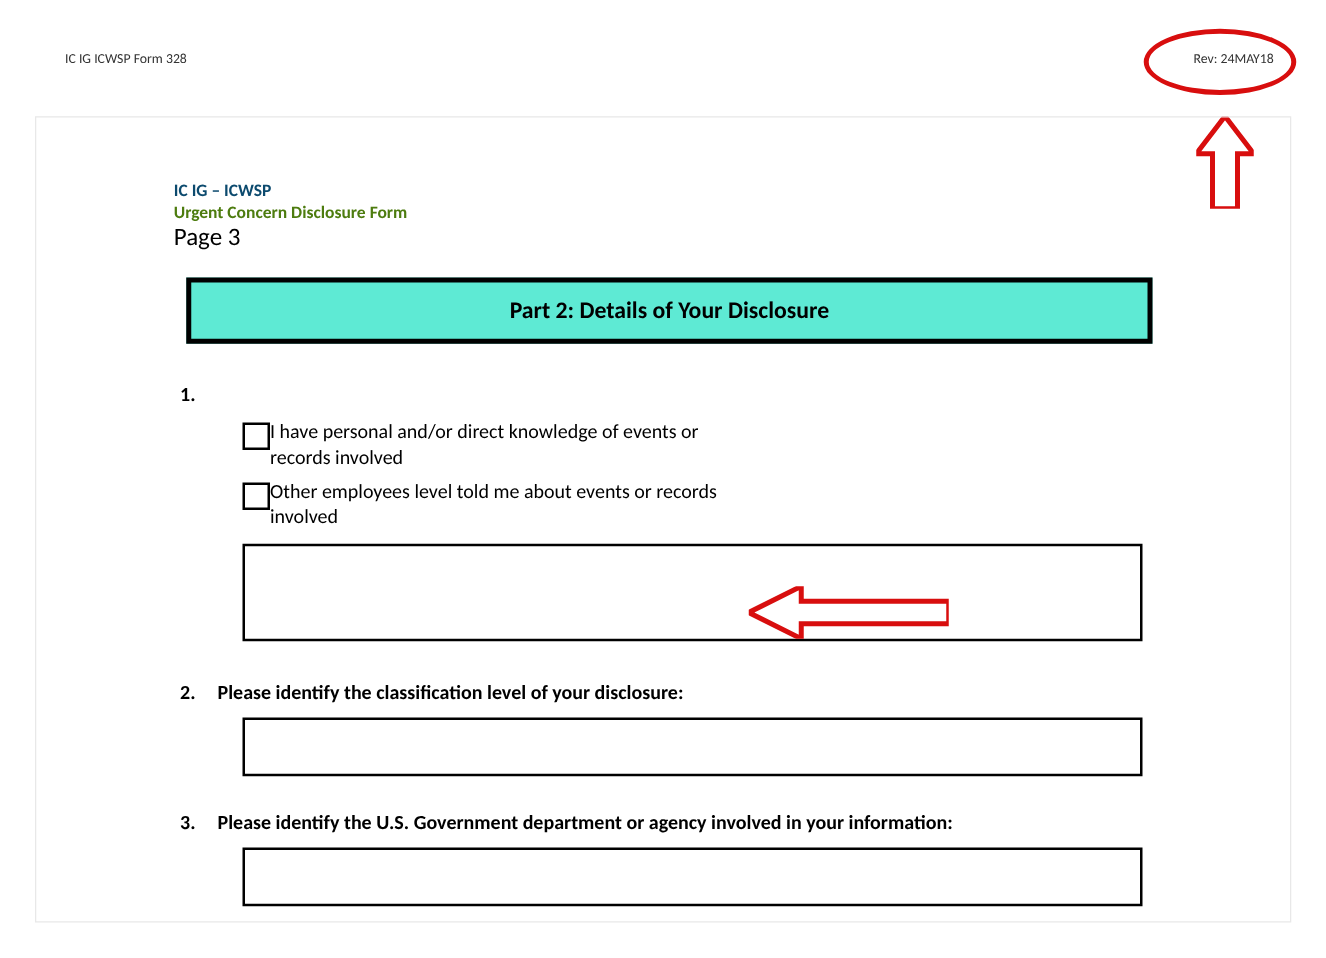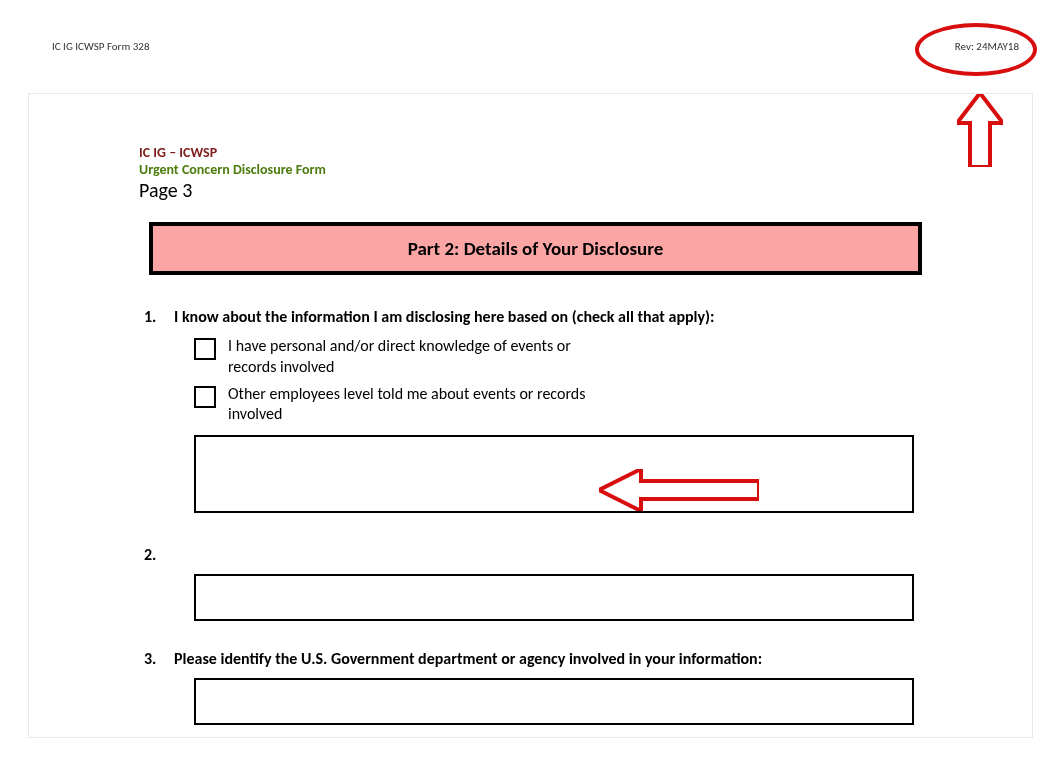--- a/index.html
+++ b/index.html
@@ -27,35 +27,35 @@
       padding: 50px 0 0 0;
       position: relative;
     }
     .doc-header {
       margin-left: 110px;
       margin-bottom: 20px;
     }
     .doc-header-line1 {
       font-size: 14px;
       font-weight: bold;
-      color: #7f1d1d;
+      color: #0c4a6e;
     }
     .doc-header-line2 {
       font-size: 14px;
       font-weight: bold;
       color: #4d7c0f;
     }
     .doc-header-line3 {
       font-size: 20px;
       color: #000;
     }
     .part-title-box {
       margin: 10px 110px 0 120px;
       border: 4px solid #000;
-      background: #fca5a5;
+      background: #5eead4;
       padding: 11px 1px;
       text-align: center;
     }
     .part-title-text {
       font-size: 19px;
       font-weight: bold;
       color: #000;
     }
     .question-block {
       margin: 32px 110px 0 115px;
@@ -74,21 +74,20 @@
       font-size: 16px;
       font-weight: bold;
     }
     .checkbox-group {
       margin-top: 10px;
       margin-left: 50px;
     }
     .checkbox-row {
       display: flex;
       align-items: flex-start;
-      gap: 12px;
       margin-bottom: 6px;
     }
     .checkbox-square {
       width: 22px;
       height: 22px;
       border: 2px solid #000;
       flex-shrink: 0;
       margin-top: 2px;
     }
     .checkbox-label {
@@ -157,21 +156,20 @@
     <div class="doc-header-line3">Page 3</div>
   </div>
 
   <div class="part-title-box">
     <span class="part-title-text">Part 2: Details of Your Disclosure</span>
   </div>
 
   <div class="question-block">
     <div class="question-row">
       <span class="q-number">1.</span>
-      <span class="q-text">I know about the information I am disclosing here based on (check all that apply):</span>
     </div>
     <div class="checkbox-group">
       <div class="checkbox-row">
         <div class="checkbox-square"></div>
         <div class="checkbox-label">I have personal and/or direct knowledge of events or records involved</div>
       </div>
       <div class="checkbox-row">
         <div class="checkbox-square"></div>
         <div class="checkbox-label">Other employees level told me about events or records involved</div>
       </div>
@@ -181,20 +179,21 @@
 
   <div class="annotation-arrow-left" style="top:375px; left:570px;">
     <svg width="160" height="42" viewBox="0 0 160 42">
       <polygon points="0,21 42,0 42,12 160,12 160,30 42,30 42,42" fill="none" stroke="#d80e0e" stroke-width="4"></polygon>
     </svg>
   </div>
 
   <div class="question-block2">
     <div class="question-row">
       <span class="q-number">2.</span>
+      <span class="q-text">Please identify the classification level of your disclosure:</span>
     </div>
     <div class="textbox-small"></div>
   </div>
 
   <div class="question-block3">
     <div class="question-row">
       <span class="q-number">3.</span>
       <span class="q-text">Please identify the U.S. Government department or agency involved in your information:</span>
     </div>
     <div class="textbox-small" style="margin-bottom:12px;"></div>

